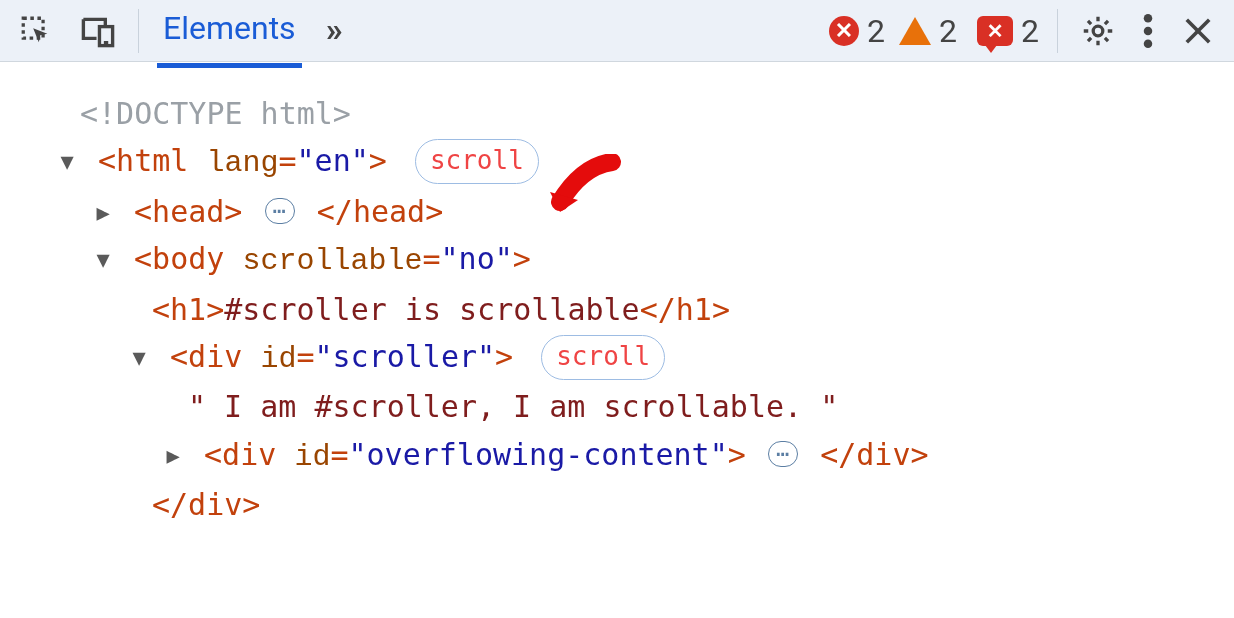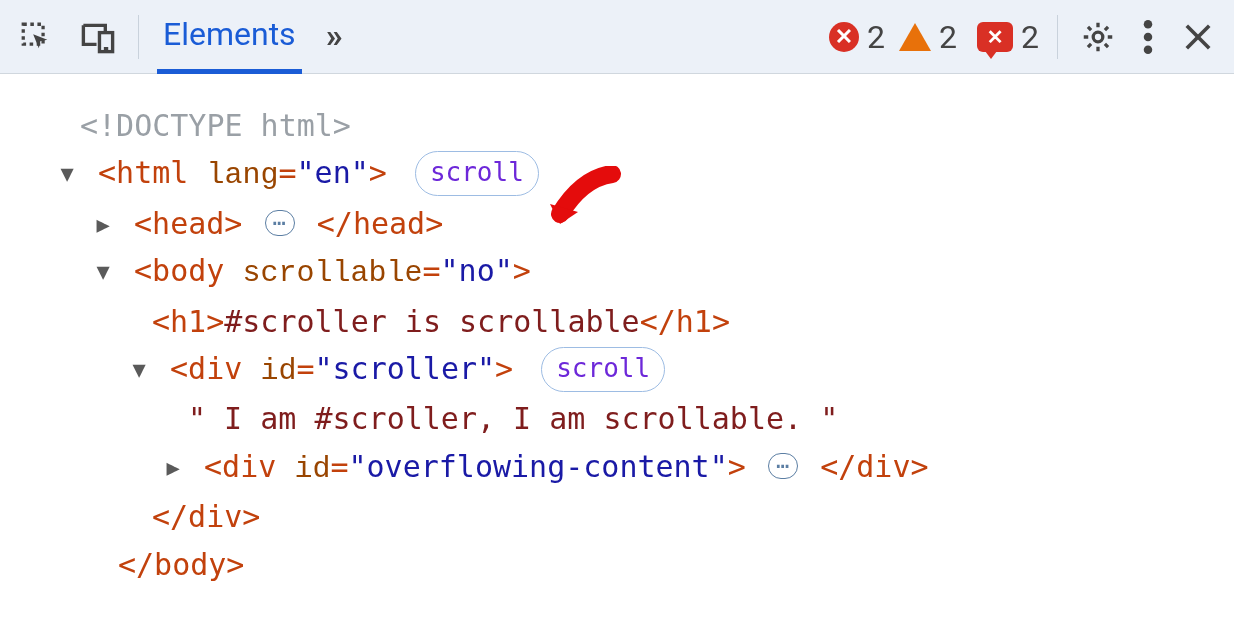--- a/index.html
+++ b/index.html
@@ -7,21 +7,21 @@
     margin: 0;
     font-family: -apple-system, BlinkMacSystemFont, "Segoe UI", Roboto, sans-serif;
     background: #fff;
     width: 1234px;
     height: 618px;
     overflow: hidden;
   }
   .toolbar {
     display: flex;
     align-items: center;
-    height: 74px;
+    height: 62px;
     background: #ecf1f8;
     border-bottom: 1px solid #d0d7de;
     padding: 0 14px;
     gap: 6px;
   }
   .toolbar .sep {
     width: 1px;
     height: 44px;
     background: #c9d2dc;
     margin: 0 12px;
@@ -133,21 +133,21 @@
   .indent3 { padding-left: 142px; }
   .indent4 { padding-left: 178px; }
   .gray   { color: #9aa0a6; }
   .tag    { color: #c2410c; }
   .attr   { color: #994500; font-family: Liberation Mono, monospace; }
   .val    { color: #1a1aa6; }
   .text   { color: #7f1d1d; }
   .badge {
     display: inline-block;
     border: 1px solid #9dbce3;
-    color: #6d28d9;
+    color: #ef4444;
     border-radius: 999px;
     font-size: 26px;
     padding: 0 14px 2px 14px;
     margin-left: 10px;
     vertical-align: 2px;
     cursor: default;
   }
   .ellipsis {
     display: inline-flex;
     align-items: center;
@@ -283,18 +283,15 @@
     <span class="tag">&lt;div</span>
     <span class="tag"> </span><span class="attr">id</span><span class="tag">=</span><span class="val">"overflowing-content"</span><span class="tag">&gt;</span>
     <span class="ellipsis">⋯</span>
     <span class="tag">&lt;/div&gt;</span>
   </div>
 
   <div class="line indent3">
     <span class="tag">&lt;/div&gt;</span>
   </div>
 
-  <div class="line indent2" style="padding-left:108px;">
-    <span class="tag">&lt;/body&gt;</span>
-  </div>
 
 
 </div>
 
 </body></html>

